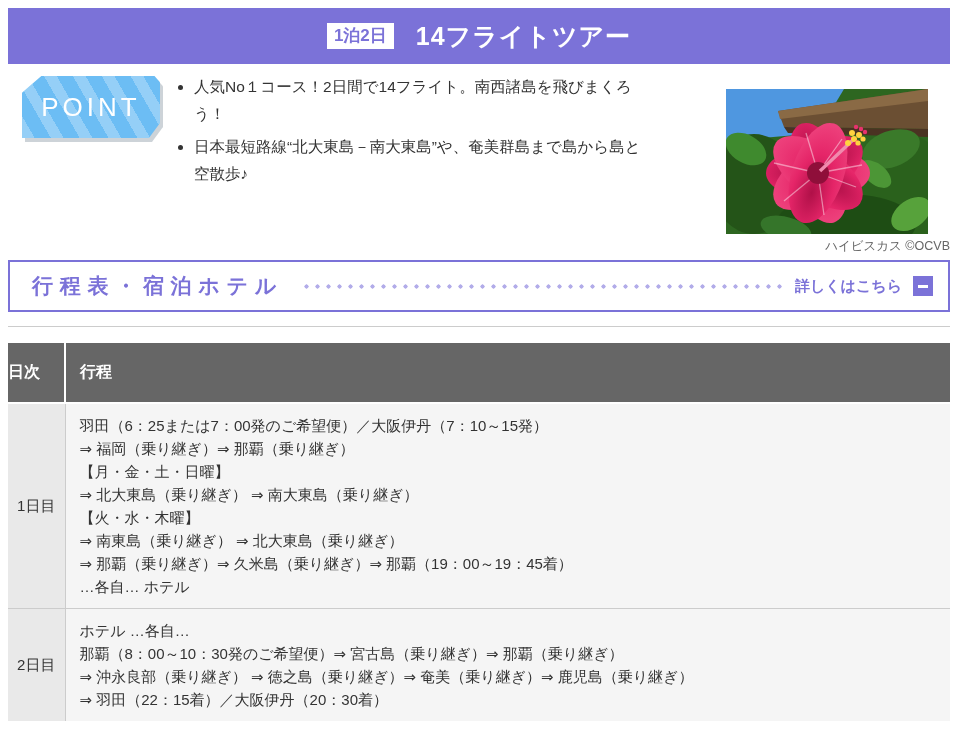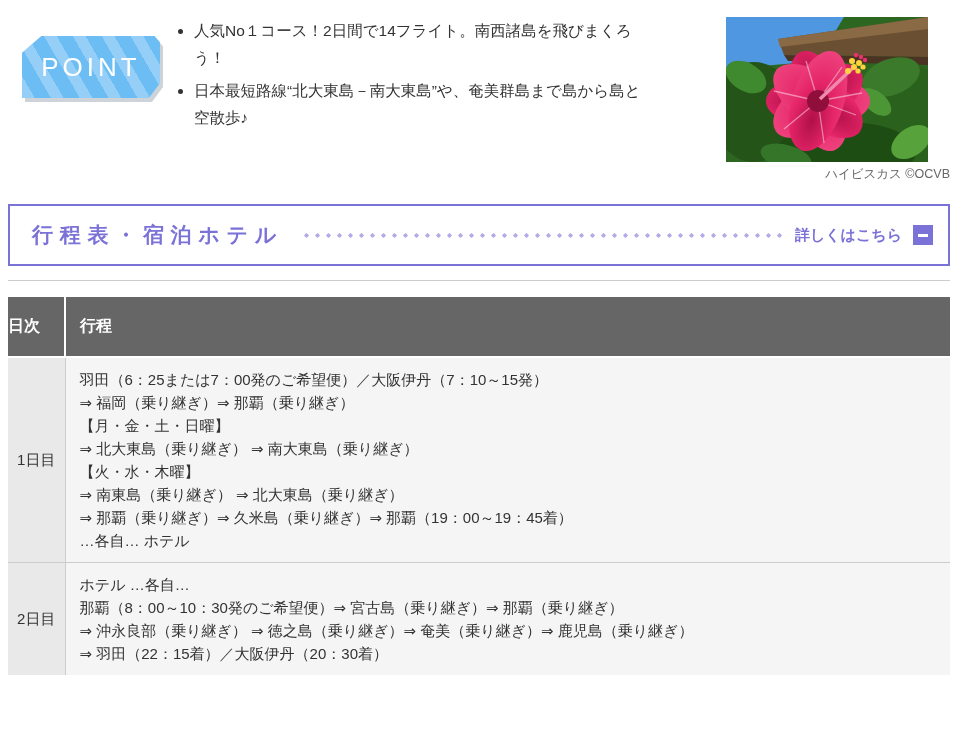--- a/index.html
+++ b/index.html
@@ -9,36 +9,36 @@
 
   
   .title-bar { height:56px; background:#7b72d8; display:flex; align-items:center;
     justify-content:center; gap:22px; }
   .duration-badge { background:#fff; color:#7b72d8; font-weight:bold; font-size:17px;
     padding:3px 7px; line-height:1.2; }
   .main-title { color:#fff; font-size:25px; font-weight:bold; letter-spacing:1px; }
 
   
   .point-section { position:relative; margin-top:9px; height:172px; }
-  .point-badge-wrap { position:absolute; top:19px; left:14px;
+  .point-badge-wrap { position:absolute; top:3px; left:14px;
     filter:drop-shadow(3px 4px 0 #cdd3d8); }
   .point-badge { width:138px; height:62px; display:flex; align-items:center; justify-content:center;
     background:#6cbdf4;
     background-image:repeating-linear-gradient(60deg, rgba(255,255,255,.28) 0 11px, rgba(255,255,255,0) 11px 25px);
     clip-path:polygon(14% 0, 96% 0, 100% 10%, 100% 76%, 92% 100%, 0 100%, 0 27%);
     color:#fff; font-size:26px; letter-spacing:4px; }
   .point-list { margin:6px 0 0 166px; width:560px; list-style:disc; padding-left:20px; }
   .point-list li { font-size:15.5px; line-height:27px; white-space:pre-line; }
   .point-list li + li { margin-top:6px; }
-  .photo-wrap { position:absolute; top:0; right:0; width:224px; }
+  .photo-wrap { position:absolute; top:16px; right:0; width:224px; }
   .photo-wrap svg { display:block; width:202px; height:145px; }
   .photo-caption { margin-top:4px; text-align:right; font-size:12.5px; color:#666; }
 
   
-  .schedule-banner { margin-top:15px; height:62px; border:2px solid #7b72d8;
+  .schedule-banner { margin-top:15px; height:52px; border:2px solid #7b72d8;
     display:flex; align-items:center; padding:0 15px 0 22px; background:#fff; }
   .schedule-title { color:#7b72d8; font-size:21px; font-weight:bold; letter-spacing:.32em; }
   .dot-leader { flex:1; height:5px; margin:0 10px 0 18px; align-self:center;
     background-image:radial-gradient(circle, #b2ace9 1.9px, rgba(0,0,0,0) 2.3px);
     background-size:11px 5px; background-repeat:repeat-x; background-position:left center; }
   .detail-link { color:#7b72d8; font-size:15px; font-weight:bold; text-decoration:none;
     display:flex; align-items:center; gap:11px; cursor:pointer; }
   .minus-btn { width:20px; height:20px; background:#7b72d8; display:flex;
     align-items:center; justify-content:center; }
   .minus-bar { width:10px; height:3px; background:#fff; }
@@ -59,20 +59,24 @@
     font-size:15px; color:#333; border-top:2px solid #fff; }
   td.plan-cell { background:#f5f5f5; padding:10px 14px; font-size:15px; line-height:23px;
     white-space:pre-line; border-left:1px solid #ccc; border-top:2px solid #fff; }
   tr + tr td.day-cell, tr + tr td.plan-cell { border-top:1px solid #ccc; }
 </style>
 </head>
 <body>
 
 <div class="page">
 
+  <header class="title-bar">
+    <span class="duration-badge">1泊2日</span>
+    <h1 class="main-title">14フライトツアー</h1>
+  </header>
 
   <section class="point-section">
     <div class="point-badge-wrap">
       <div class="point-badge">
         <span>POINT</span>
       </div>
     </div>
 
     <ul class="point-list" id="point-list">
         <li>人気No１コース！2日間で14フライト。南西諸島を飛びまくろ

